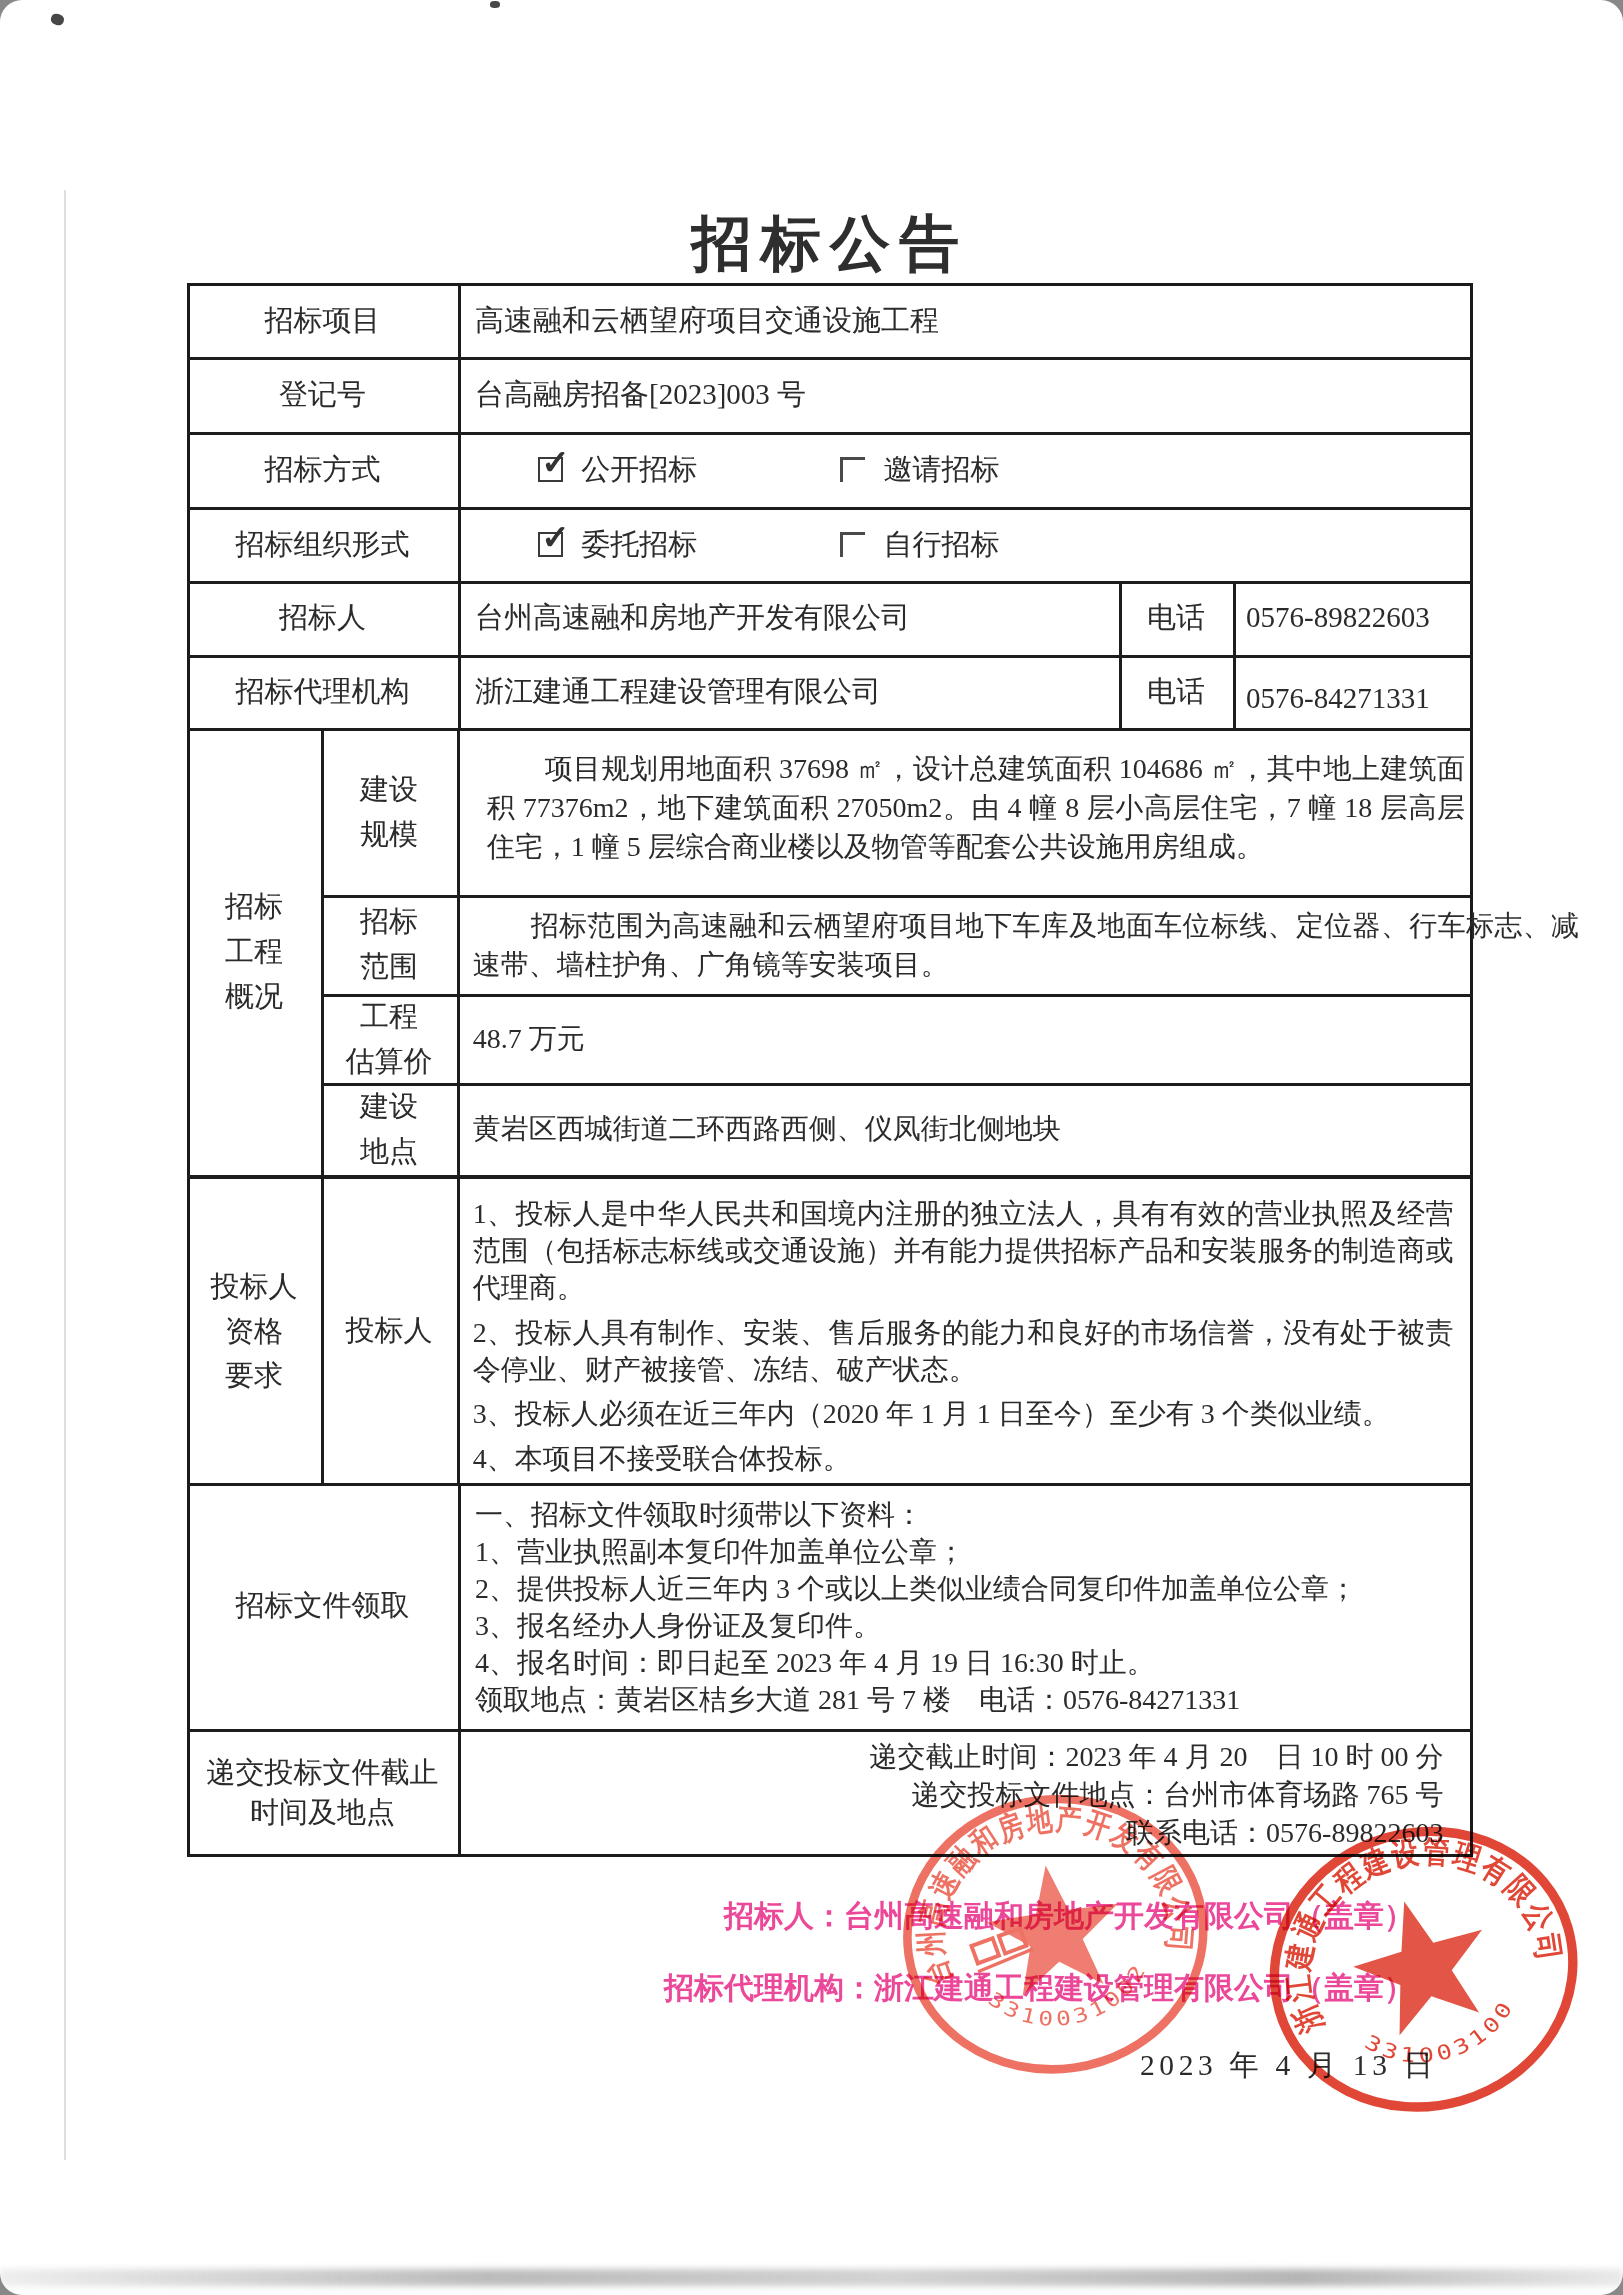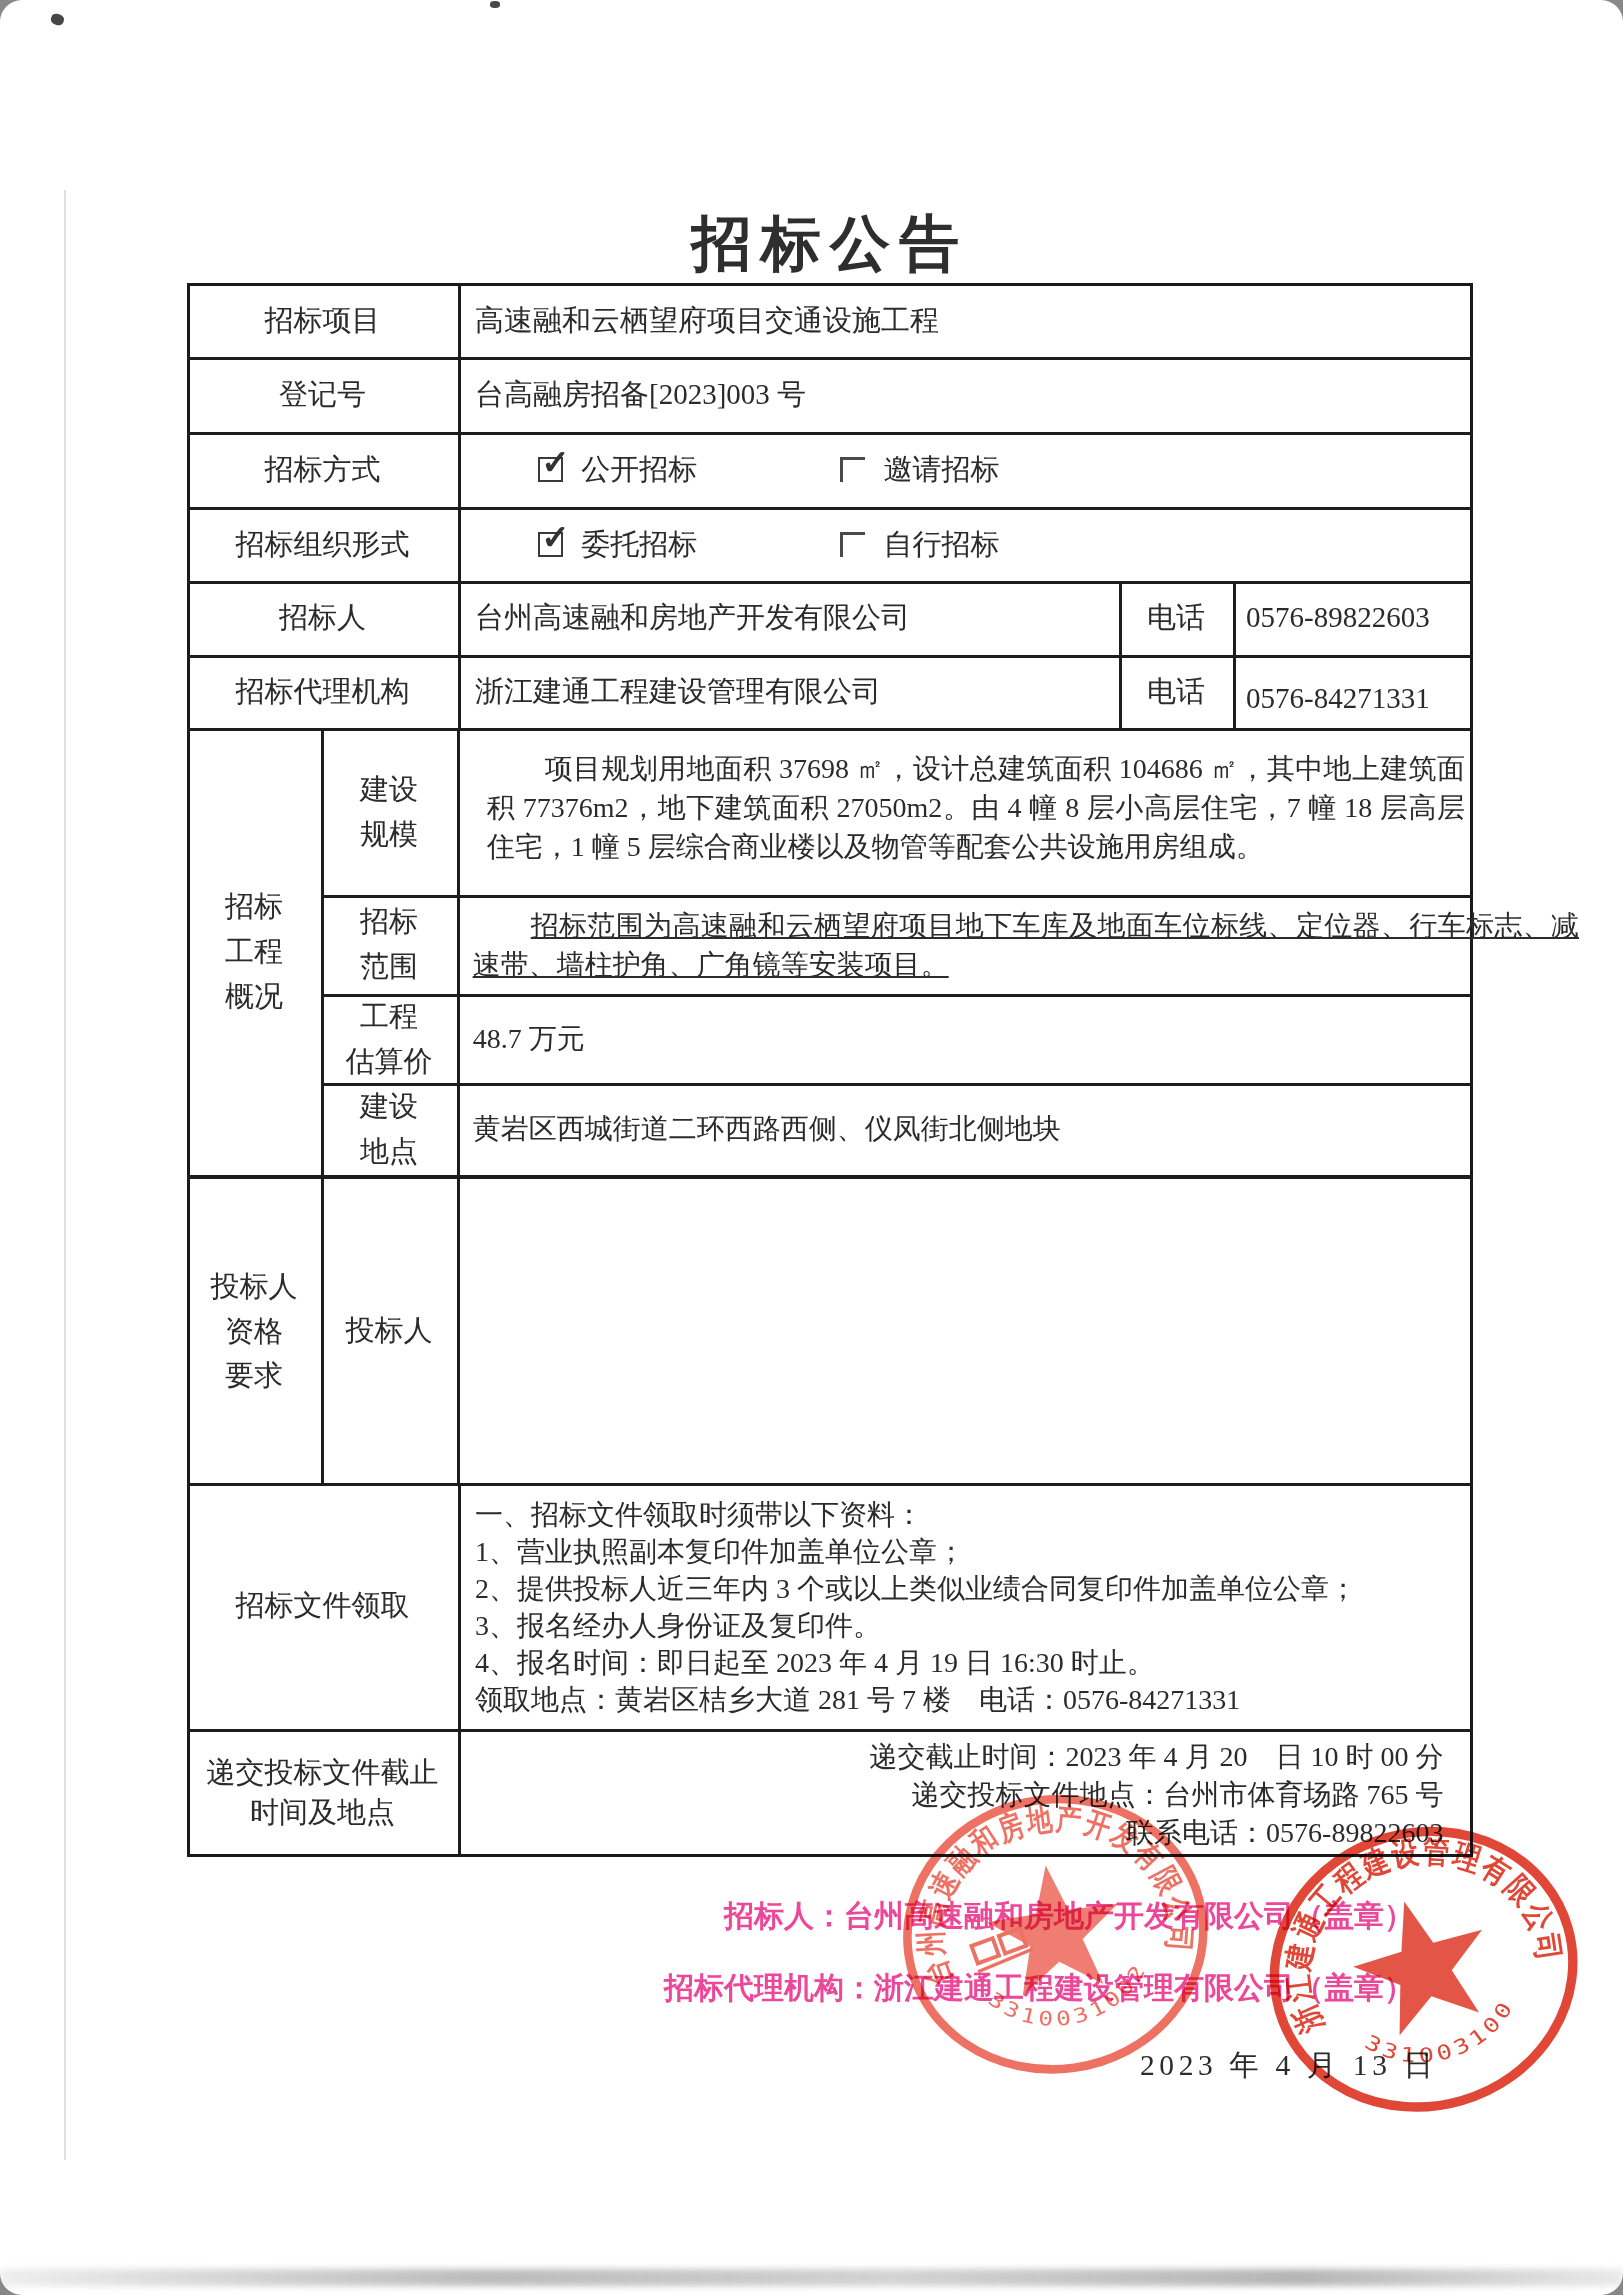--- a/index.html
+++ b/index.html
@@ -114,34 +114,40 @@
   <div class="cell lab pre" style="left:187px;top:728px;width:134px;height:447px;">招标
 工程
 概况</div>
 
   <div class="cell lab pre" style="left:321px;top:728px;width:136px;height:168px;">建设
 规模</div>
   <div class="blk indent" style="left:471px;top:728px;width:1016px;height:168px;padding:21px 22px 0 15.7px;">项目规划用地面积 37698 ㎡，设计总建筑面积 104686 ㎡，其中地上建筑面积 77376m2，地下建筑面积 27050m2。由 4 幢 8 层小高层住宅，7 幢 18 层高层住宅，1 幢 5 层综合商业楼以及物管等配套公共设施用房组成。</div>
 
   <div class="cell lab pre" style="left:321px;top:895px;width:136px;height:98px;">招标
 范围</div>
-  <div class="blk indent" style="left:457px;top:895px;width:1144px;height:98px;padding:10.5px 22px 0 15.7px;text-decoration:underline;">招标范围为高速融和云栖望府项目地下车库及地面车位标线、定位器、行车标志、减速带、墙柱护角、广角镜等安装项目。</div>
+  <div class="blk indent" style="left:457px;top:895px;width:1144px;height:98px;padding:10.5px 22px 0 15.7px;">招标范围为高速融和云栖望府项目地下车库及地面车位标线、定位器、行车标志、减速带、墙柱护角、广角镜等安装项目。</div>
 
   <div class="cell lab pre" style="left:321px;top:994px;width:136px;height:90px;">工程
 估算价</div>
   <div class="cell val" style="left:457px;top:994px;width:1016px;height:90px;padding-left:15.7px;font-size:28px;">48.7 万元</div>
 
   <div class="cell lab pre" style="left:321px;top:1083px;width:136px;height:92px;">建设
 地点</div>
   <div class="cell val" style="left:457px;top:1083px;width:1016px;height:92px;padding-left:15.7px;font-size:28px;">黄岩区西城街道二环西路西侧、仪凤街北侧地块</div>
 
   <div class="cell lab pre" style="left:187px;top:1179px;width:134px;height:304px;">投标人
 资格
 要求</div>
   <div class="cell lab" style="left:321px;top:1179px;width:136px;height:304px;">投标人</div>
+  <div class="blk" style="left:457px;top:1179px;width:1016px;height:304px;padding:15.7px 19.6px 0 15.7px;line-height:37px;">
+    <div class="item">1、投标人是中华人民共和国境内注册的独立法人，具有有效的营业执照及经营范围（包括标志标线或交通设施）并有能力提供招标产品和安装服务的制造商或代理商。</div>
+    <div class="item">2、投标人具有制作、安装、售后服务的能力和良好的市场信誉，没有处于被责令停业、财产被接管、冻结、破产状态。</div>
+    <div class="item">3、投标人必须在近三年内（2020 年 1 月 1 日至今）至少有 3 个类似业绩。</div>
+    <div class="item">4、本项目不接受联合体投标。</div>
+  </div>
 
   <div class="cell lab" style="left:187px;top:1483px;width:271px;height:246px;">招标文件领取</div>
   <div class="blk" style="left:458px;top:1483px;width:1015px;height:246px;padding:13px 19.6px 0 17px;line-height:37px;text-align:left;">
     <div>一、招标文件领取时须带以下资料：</div>
     <div>1、营业执照副本复印件加盖单位公章；</div>
     <div>2、提供投标人近三年内 3 个或以上类似业绩合同复印件加盖单位公章；</div>
     <div>3、报名经办人身份证及复印件。</div>
     <div>4、报名时间：即日起至 2023 年 4 月 19 日 16:30 时止。</div>
     <div>领取地点：黄岩区桔乡大道 281 号 7 楼　电话：0576-84271331</div>
   </div>

